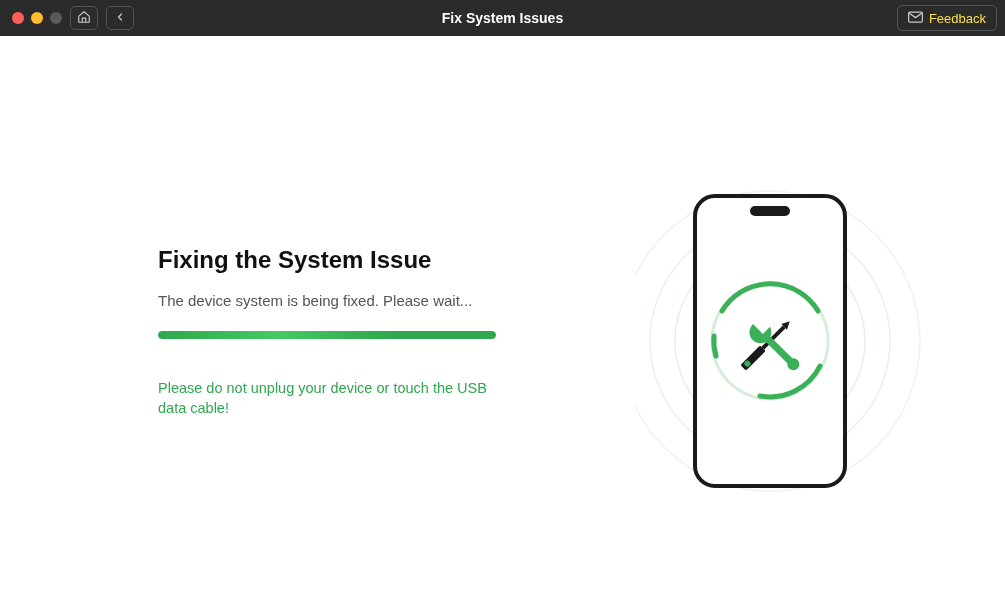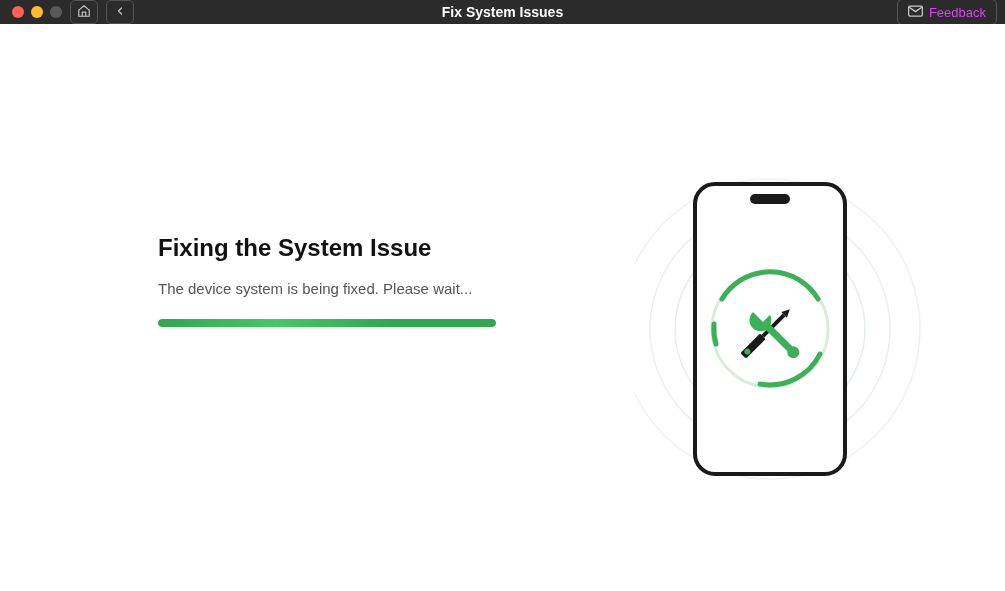--- a/index.html
+++ b/index.html
@@ -1,18 +1,18 @@
 <!DOCTYPE html>
 <html><head>
 <meta charset="utf-8">
 <style>
   * { box-sizing: border-box; margin: 0; padding: 0; }
   html, body { width: 1005px; height: 591px; font-family: -apple-system, "Helvetica Neue", Arial, sans-serif; background: #ffffff; overflow: hidden; }
   .titlebar {
-    height: 24px;
+    height: 36px;
     background: #2b2b2b;
     display: flex;
     align-items: center;
     position: relative;
     padding: 0 8px;
   }
   .traffic-lights { display: flex; align-items: center; gap: 7px; margin-left: 4px; }
   .traffic-lights .dot { width: 12px; height: 12px; border-radius: 50%; }
   .dot.red { background: #ff5f57; }
   .dot.yellow { background: #febc2e; }
@@ -26,21 +26,21 @@
   }
   .titlebar-title {
     position: absolute; left: 0; right: 0; text-align: center;
     color: #ffffff; font-size: 14px; font-weight: 600; pointer-events: none;
   }
   .feedback-btn {
     margin-left: auto;
     height: 26px; padding: 0 10px;
     border: 1px solid #555; border-radius: 5px;
     display: flex; align-items: center; gap: 6px;
-    color: #d946ef; font-size: 13px; background: transparent;
+    color: #fde047; font-size: 13px; background: transparent;
     cursor: pointer;
   }
   .content {
     position: relative;
     width: 100%; height: calc(591px - 36px);
     background: #ffffff;
   }
   .left-panel {
     position: absolute;
     left: 158px; top: 210px;
@@ -101,20 +101,21 @@
   </button>
 </div>
 
 <div class="content">
   <div class="left-panel">
     <h1 class="heading">Fixing the System Issue</h1>
     <p class="subtext">The device system is being fixed. Please wait...</p>
     <div class="progress-outer">
       <div class="progress-inner" style="width:100%"></div>
     </div>
+    <p class="warning">Please do not unplug your device or touch the USB data cable!</p>
   </div>
 
   <div class="illustration">
     <svg width="300" height="360" viewBox="0 0 300 360">
 
       <circle cx="135" cy="185" r="150" fill="none" stroke="#eef3ef" stroke-width="1.5"></circle>
       <circle cx="135" cy="185" r="120" fill="none" stroke="#eaf1ec" stroke-width="1.5"></circle>
       <circle cx="135" cy="185" r="95" fill="none" stroke="#e6efe8" stroke-width="1.5"></circle>
 
       <rect x="60" y="40" width="150" height="290" rx="20" fill="#ffffff" stroke="#1a1a1a" stroke-width="4"></rect>

